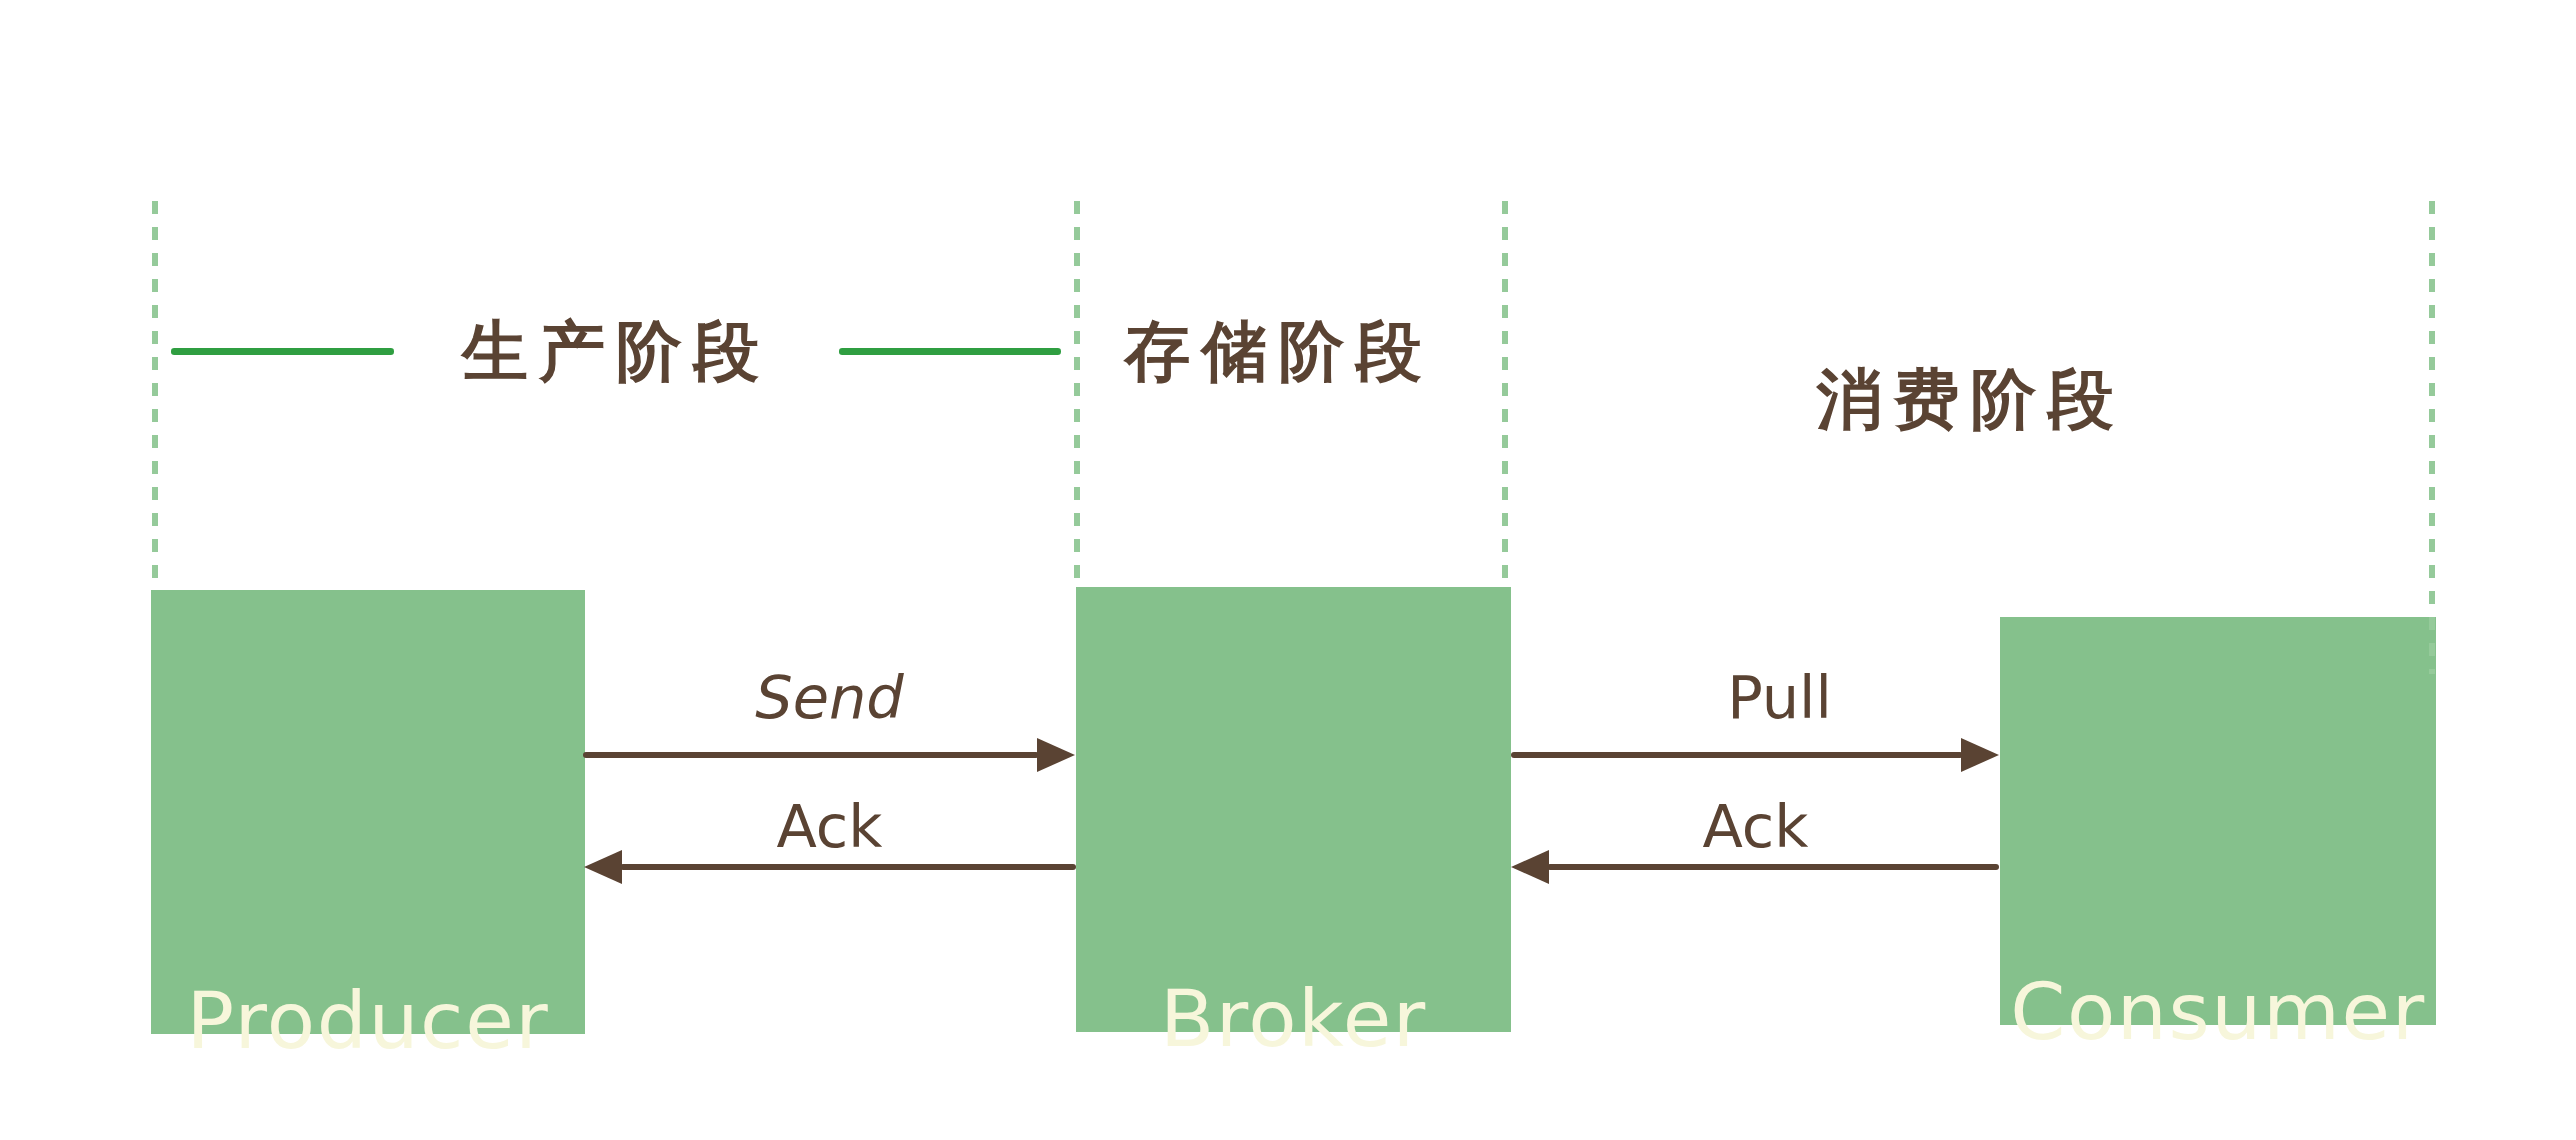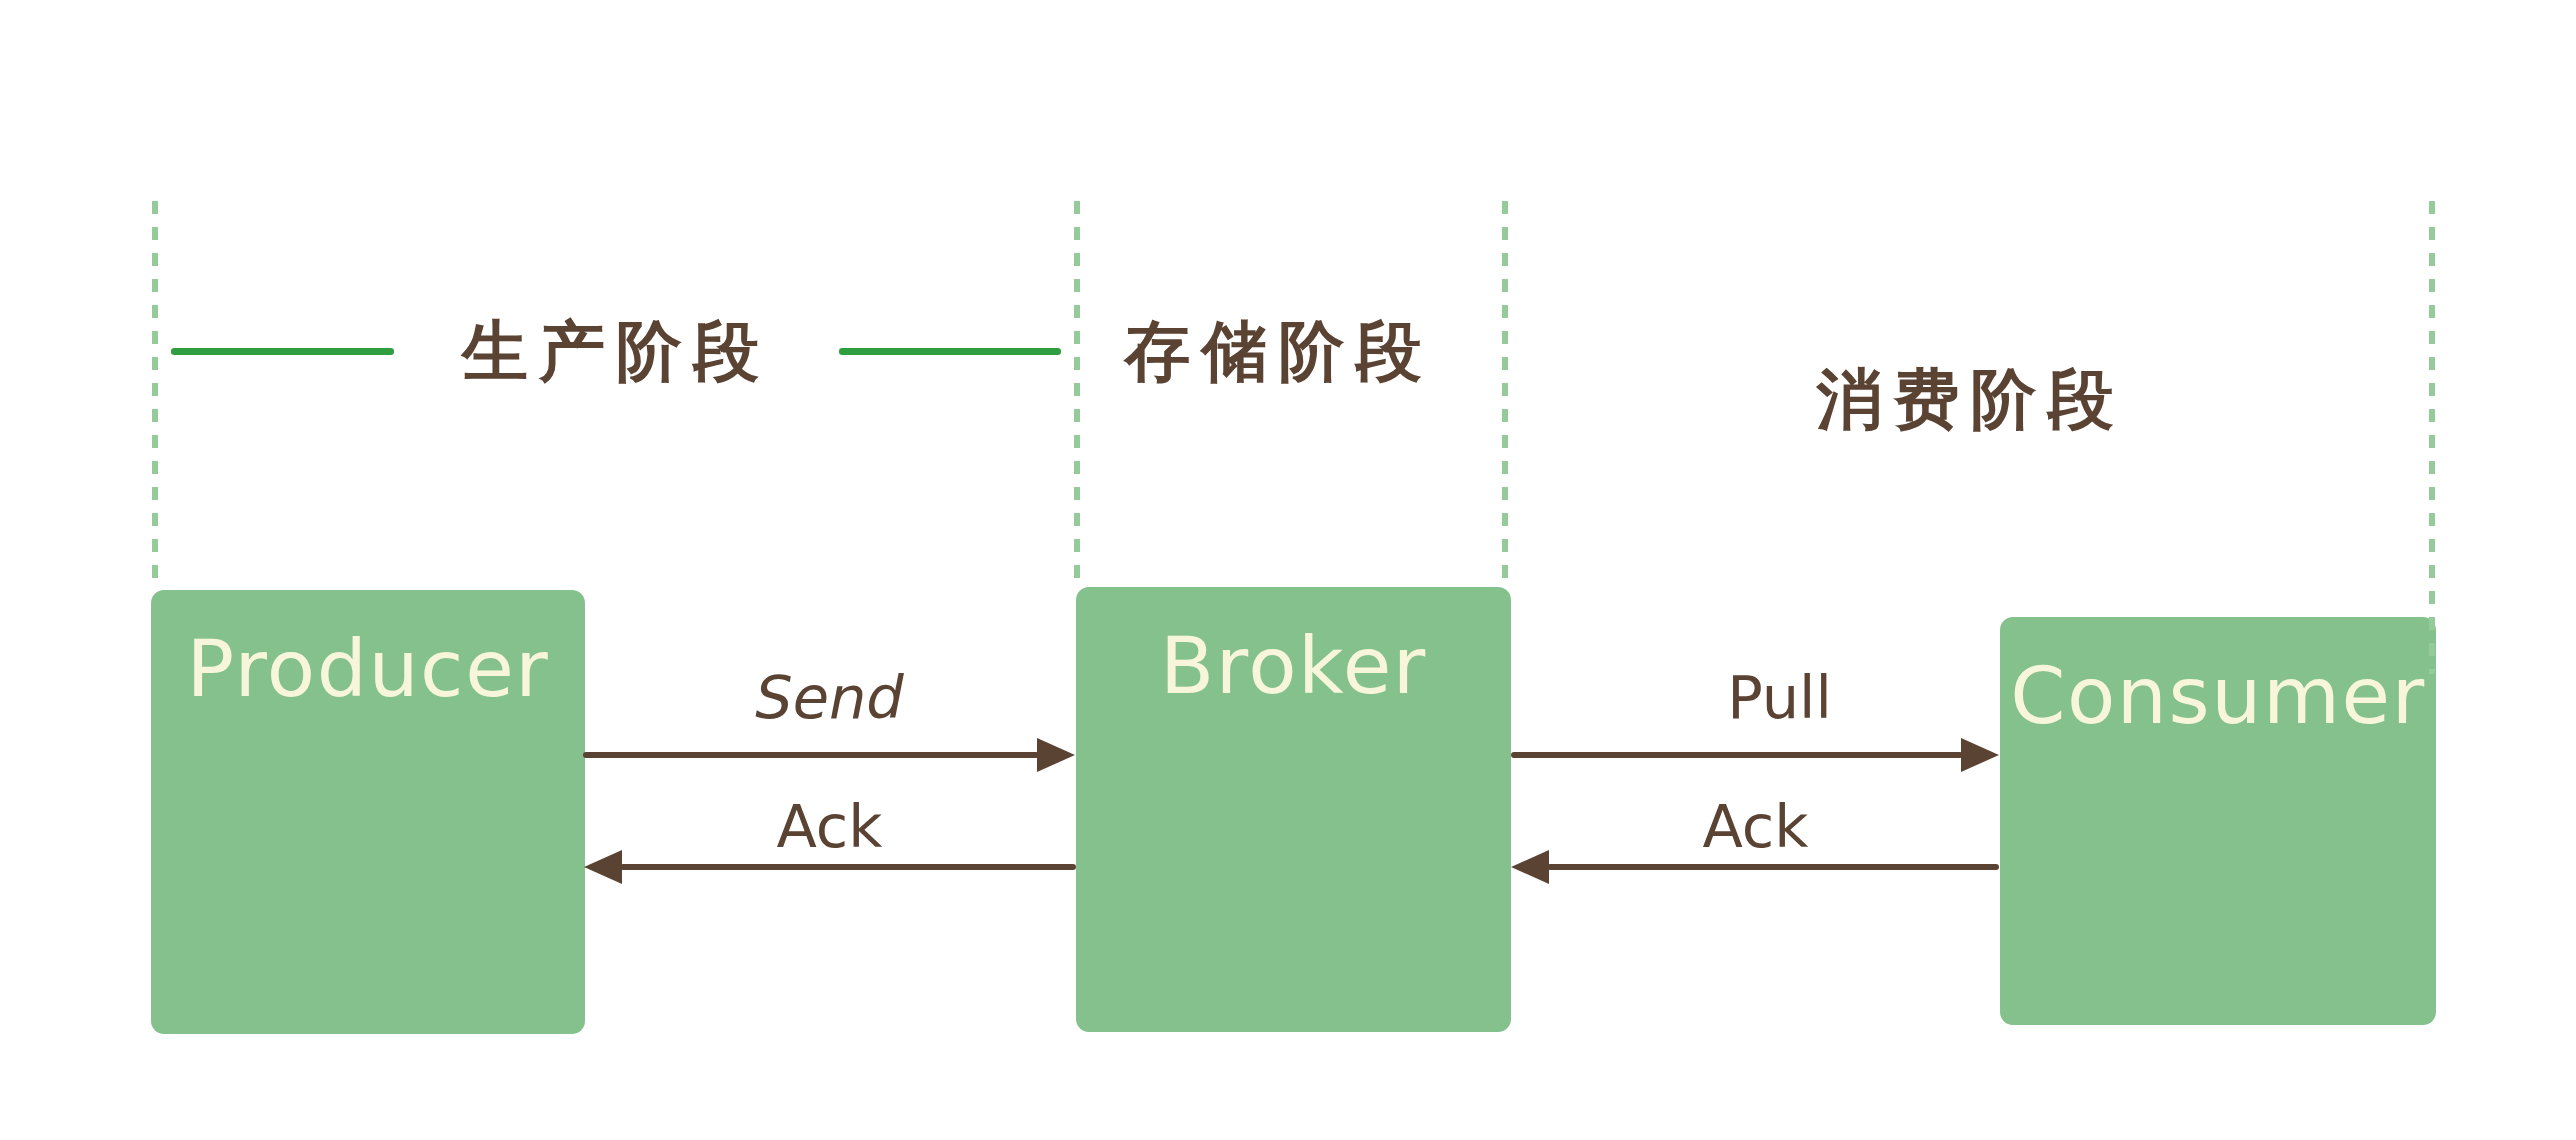--- a/index.html
+++ b/index.html
@@ -42,21 +42,21 @@
     flex:0 0 auto;
     padding:0 20.5px;
     color:var(--ink);
     font-size:66px;font-weight:bold;letter-spacing:11px;
     white-space:nowrap;line-height:63px;
   }
   
   .node{
     position:absolute;
     background:var(--node-fill);
-    display:flex;align-items:flex-start;justify-content:center;border-radius:13px;
+    display:flex;align-items:flex-end;justify-content:center;
   }
   .node-label{
     color:var(--node-text);
     font-size:79px;letter-spacing:1.6px;
     transform:translateY(33px);
     white-space:nowrap;
   }
   
   .arrow{
     position:absolute;height:5.5px;border-radius:3.2px;

